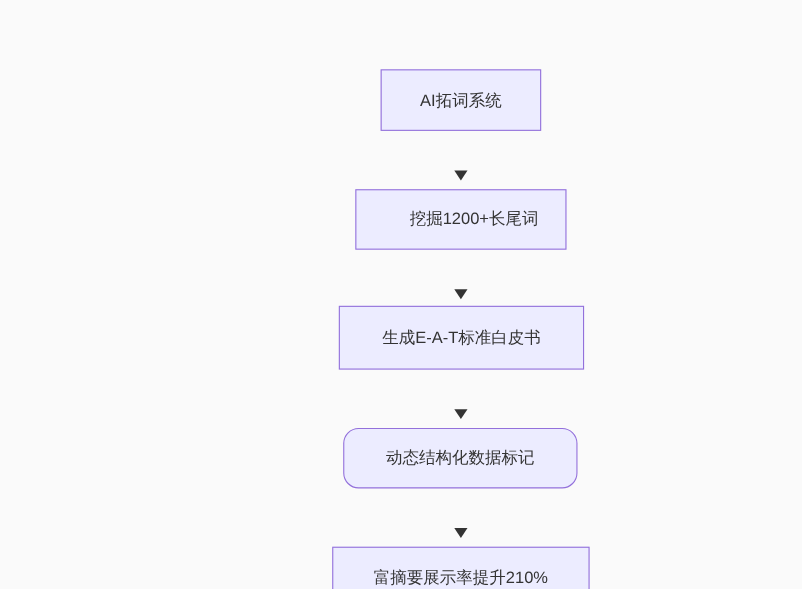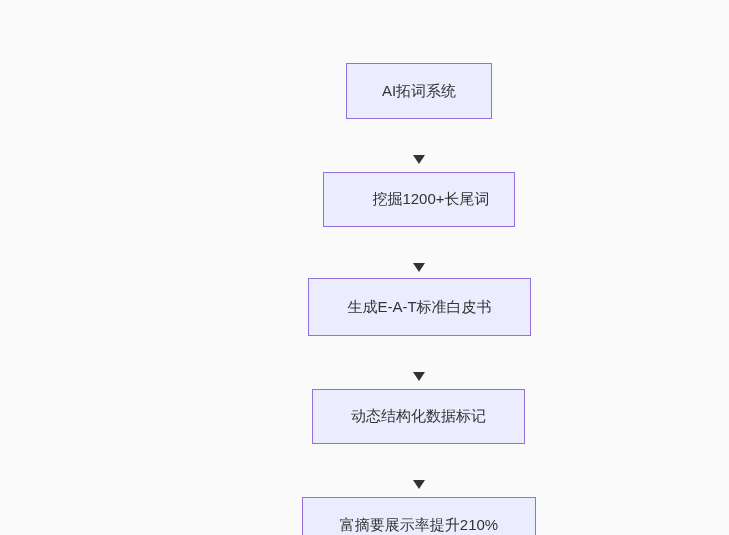--- a/index.html
+++ b/index.html
@@ -76,21 +76,21 @@
 
   <div class="node" style="left:260px; top:230px; width:223px; height:58px;">
     <span>生成E-A-T标准白皮书</span>
   </div>
 
   <div class="arrow" style="left:365px; top:288px; height:53px;">
     <div class="arrow-line"></div>
     <div class="arrow-head"></div>
   </div>
 
-  <div class="node" style="left:264px; top:341px; width:213px; height:55px;">
+  <div class="node" style="left:264px; top:341px; width:213px; height:55px;border-radius:14px;">
     <span>动态结构化数据标记</span>
   </div>
 
   <div class="arrow" style="left:365px; top:396px; height:53px;">
     <div class="arrow-line"></div>
     <div class="arrow-head"></div>
   </div>
 
   <div class="node" style="left:254px; top:449px; width:234px; height:56px;">
     <span>富摘要展示率提升210%</span>

